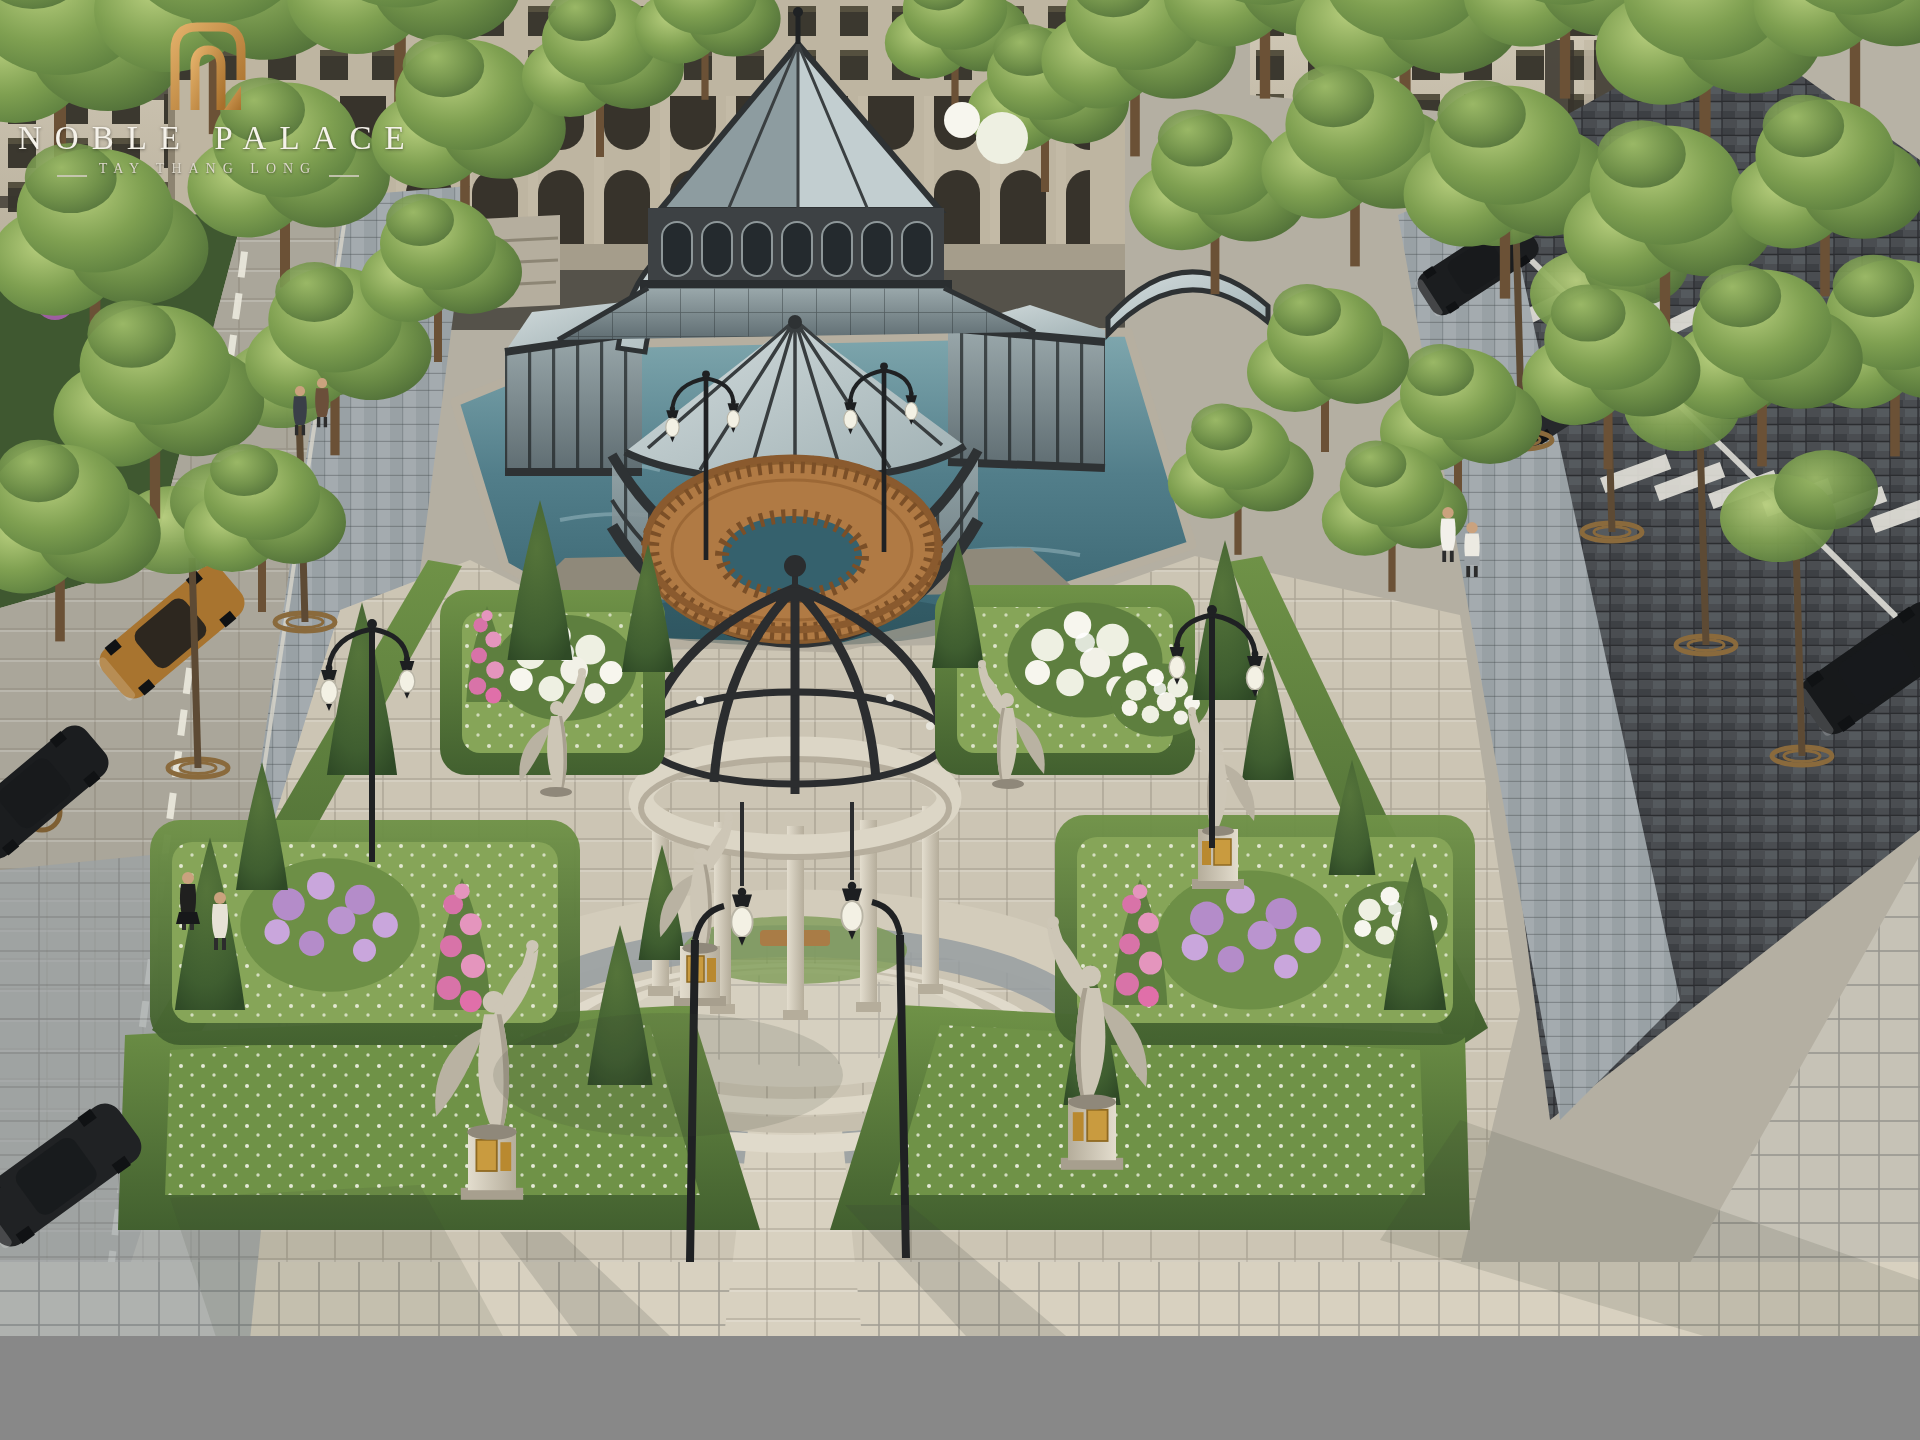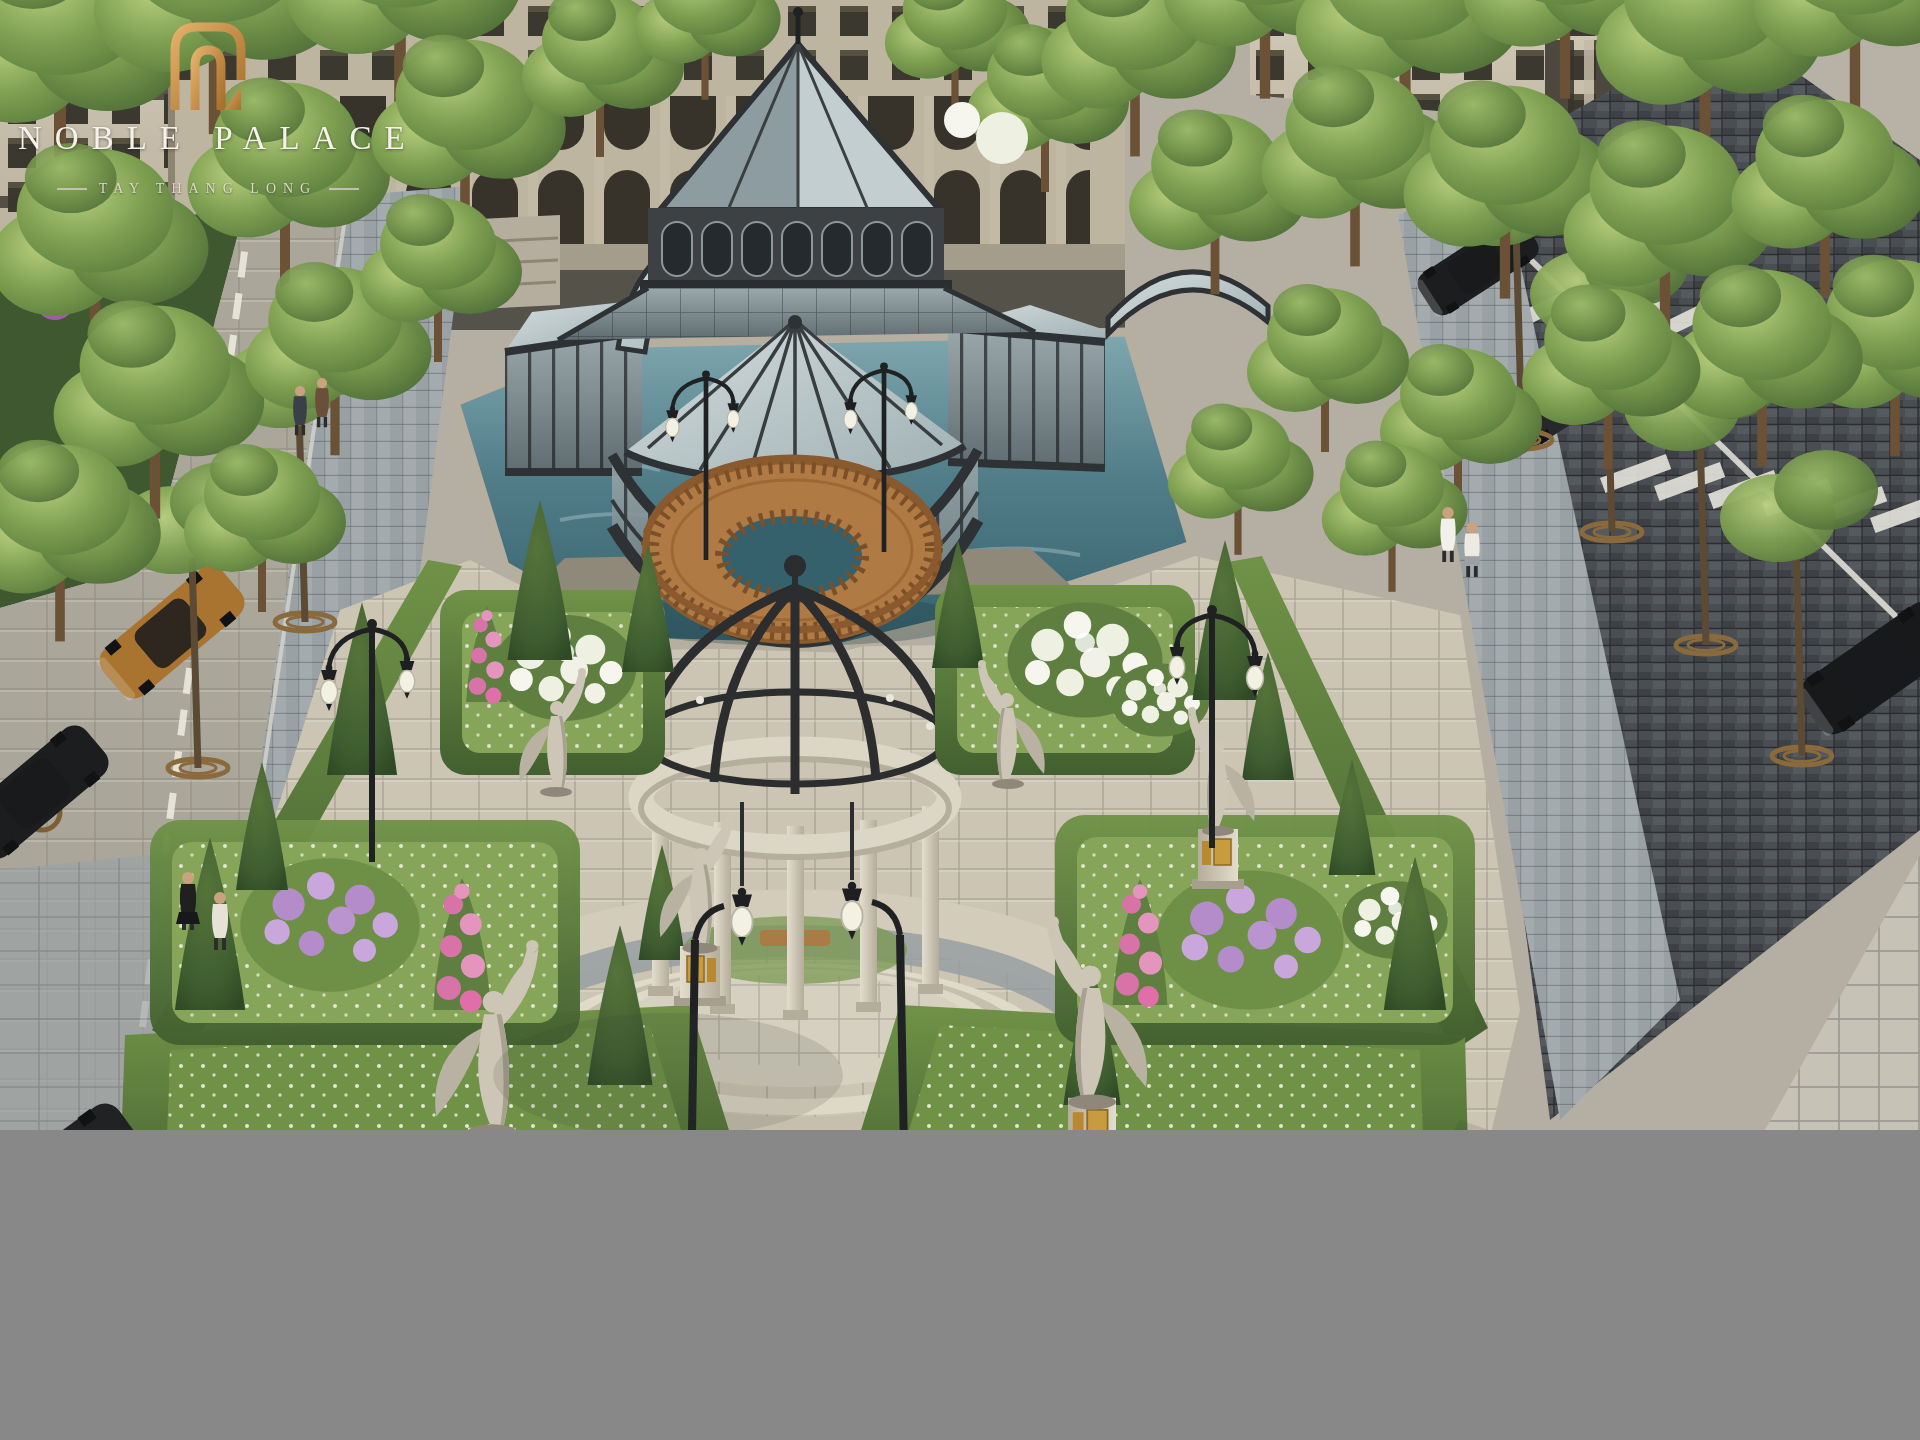--- a/index.html
+++ b/index.html
@@ -1,21 +1,21 @@
 <!DOCTYPE html>
 <html><head>
 <meta charset="utf-8">
 <style>
   html,body{margin:0;padding:0;background:#888;}
-  .stage{position:relative;width:1920px;height:1130px;overflow:hidden;background:#0369a1;font-family:"Liberation Sans",sans-serif;}
+  .stage{position:relative;width:1920px;height:1336px;overflow:hidden;background:#0369a1;font-family:"Liberation Sans",sans-serif;}
   svg.scene{position:absolute;left:0;top:0;}
   .logo{position:absolute;left:18px;top:18px;width:380px;text-align:center;z-index:50;}
   .logo .mono{display:block;margin:0 auto 6px auto;}
   .brand-name{font-family:"Liberation Serif",serif;font-size:33px;letter-spacing:13px;color:#f5f2ea;text-shadow:0 1px 3px rgba(30,30,25,.55);white-space:nowrap;}
-  .brand-tagline-row{display:flex;align-items:center;justify-content:center;gap:12px;margin-top:24px;}
+  .brand-tagline-row{display:flex;align-items:flex-end;justify-content:center;gap:12px;margin-top:4px;}
   .brand-tagline{font-family:"Liberation Serif",serif;font-size:14px;letter-spacing:7px;color:#ded9cc;text-shadow:0 1px 2px rgba(30,30,25,.5);white-space:nowrap;}
   .dash{display:inline-block;width:30px;height:2px;background:#cfcabc;opacity:.85;}
 </style>
 </head>
 <body>
 
 <div class="stage">
 <svg class="scene" width="1920" height="1440" viewBox="0 0 1920 1440">
 <defs>
   <radialGradient id="gCanopy" cx="40%" cy="35%" r="75%">

